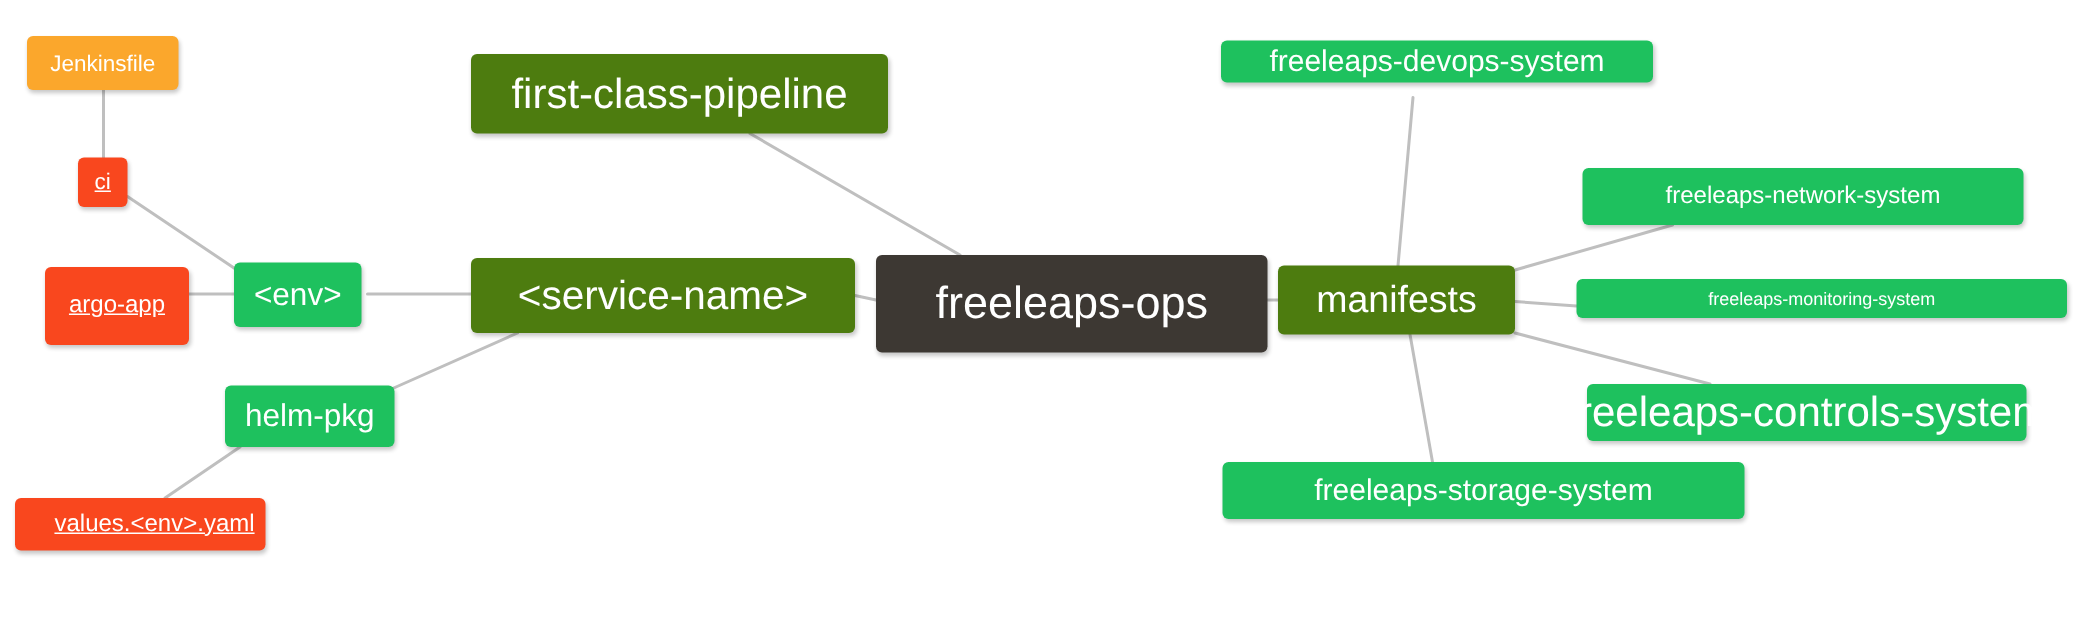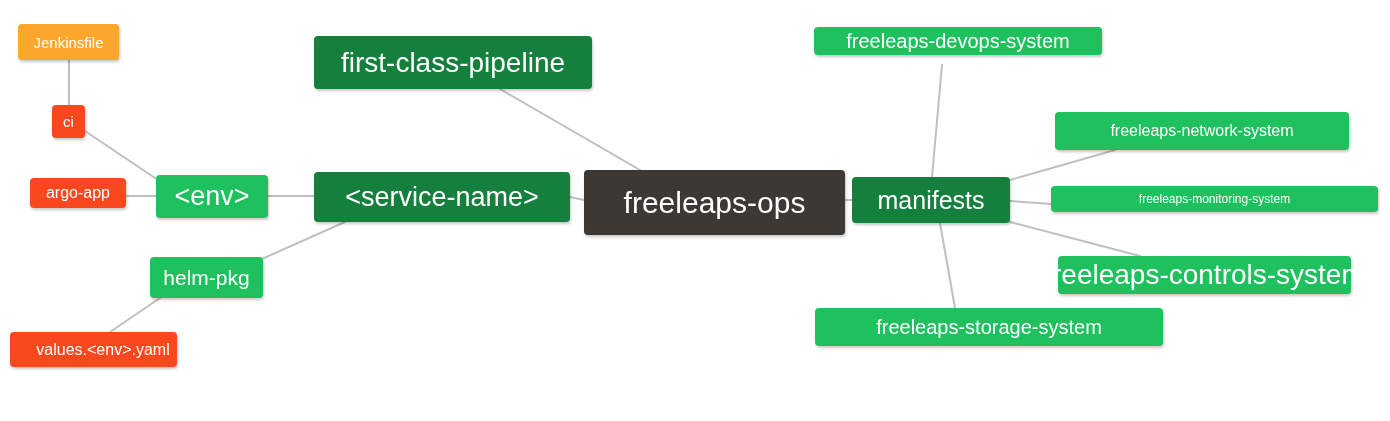--- a/index.html
+++ b/index.html
@@ -36,24 +36,24 @@
     color: #ffffff;
     border-radius: 4px;
     white-space: nowrap;
     line-height: 1;
     box-shadow: 1px 2px 3px rgba(0,0,0,0.22);
     z-index: 2;
     cursor: pointer;
     user-select: none;
   }
   .n-root   { background: #3d3833; }
-  .n-blue   { background: #15803d; }
+  .n-blue   { background: #4d7c0f; }
   .n-green  { background: #1ec15e; }
   .n-orange { background: #fba72c; }
-  .n-red    { background: #f9471e; }
+  .n-red    { background: #f9471e; text-decoration: underline; }
 </style>
 </head>
 <body>
 
 <div id="canvas">
   <svg id="edges" viewBox="0 0 1390 421" width="1390" height="421" xmlns="http://www.w3.org/2000/svg">
       <line x1="69" y1="60" x2="69" y2="105" stroke="#bfbfbf" stroke-width="2" stroke-linecap="round"></line>
       <line x1="85" y1="131" x2="158" y2="180" stroke="#bfbfbf" stroke-width="2" stroke-linecap="round"></line>
       <line x1="126" y1="196" x2="156" y2="196" stroke="#bfbfbf" stroke-width="2" stroke-linecap="round"></line>
       <line x1="245" y1="196" x2="314" y2="196" stroke="#bfbfbf" stroke-width="2" stroke-linecap="round"></line>
@@ -64,22 +64,22 @@
       <line x1="845" y1="200" x2="852" y2="200" stroke="#bfbfbf" stroke-width="2" stroke-linecap="round"></line>
       <line x1="932" y1="177" x2="942" y2="65" stroke="#bfbfbf" stroke-width="2" stroke-linecap="round"></line>
       <line x1="1010" y1="180" x2="1115" y2="150" stroke="#bfbfbf" stroke-width="2" stroke-linecap="round"></line>
       <line x1="1010" y1="201" x2="1051" y2="204" stroke="#bfbfbf" stroke-width="2" stroke-linecap="round"></line>
       <line x1="1010" y1="222" x2="1140" y2="256" stroke="#bfbfbf" stroke-width="2" stroke-linecap="round"></line>
       <line x1="940" y1="223" x2="955" y2="308" stroke="#bfbfbf" stroke-width="2" stroke-linecap="round"></line>
     </svg>
   <div id="node-layer">
       <div class="node n-orange" style="left: 18px; top: 24px; width: 101px; height: 36px; font-size: 15px;">Jenkinsfile</div>
       <div class="node n-red" style="left: 52px; top: 105px; width: 33px; height: 33px; font-size: 15px;">ci</div>
-      <div class="node n-red" style="left: 30px; top: 178px; width: 96px; height: 30px; font-size: 16px;">argo-app</div>
-      <div class="node n-green" style="left: 156px; top: 175px; width: 112px; height: 43px; font-size: 27px;">&lt;env&gt;</div>
+      <div class="node n-red" style="left: 30px; top: 178px; width: 96px; height: 52px; font-size: 16px;">argo-app</div>
+      <div class="node n-green" style="left: 156px; top: 175px; width: 85px; height: 43px; font-size: 21px;">&lt;env&gt;</div>
       <div class="node n-green" style="left: 150px; top: 257px; width: 113px; height: 41px; font-size: 21px;">helm-pkg</div>
       <div class="node n-red" style="left: 10px; top: 332px; width: 167px; height: 35px; font-size: 16px; padding-left: 19px;">values.&lt;env&gt;.yaml</div>
       <div class="node n-blue" style="left: 314px; top: 36px; width: 278px; height: 53px; font-size: 28px;">first-class-pipeline</div>
       <div class="node n-blue" style="left: 314px; top: 172px; width: 256px; height: 50px; font-size: 27px;">&lt;service-name&gt;</div>
       <div class="node n-root" style="left: 584px; top: 170px; width: 261px; height: 65px; font-size: 30px;">freeleaps-ops</div>
       <div class="node n-blue" style="left: 852px; top: 177px; width: 158px; height: 46px; font-size: 25px;">manifests</div>
       <div class="node n-green" style="left: 814px; top: 27px; width: 288px; height: 28px; font-size: 20px;">freeleaps-devops-system</div>
       <div class="node n-green" style="left: 1055px; top: 112px; width: 294px; height: 38px; font-size: 16px;">freeleaps-network-system</div>
       <div class="node n-green" style="left: 1051px; top: 186px; width: 327px; height: 26px; font-size: 12px;">freeleaps-monitoring-system</div>
       <div class="node n-green" style="left: 1058px; top: 256px; width: 293px; height: 38px; font-size: 28px;">freeleaps-controls-system</div>

